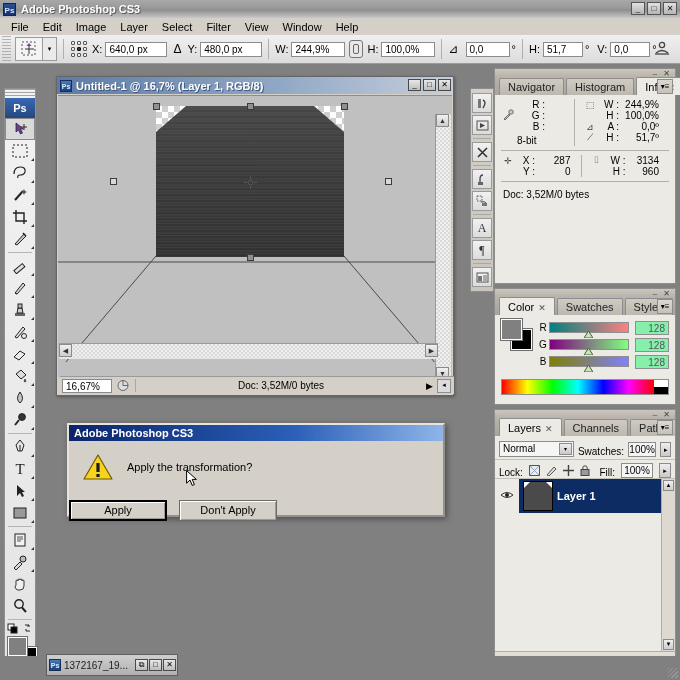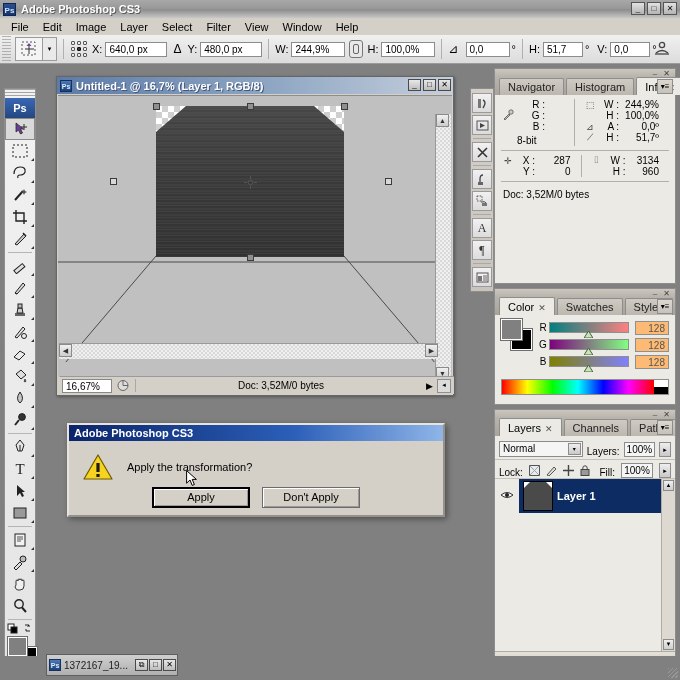--- a/index.html
+++ b/index.html
@@ -159,21 +159,21 @@
   .info-ico{width:14px;text-align:center;font-size:9px;color:#444;}
   .info-hr{height:1px;background:#b4b0a8;margin:4px 0;}
   .info-doc{font-size:10px;padding:3px 2px;}
   .bit-text{font-size:10px;padding-left:16px;margin-top:3px;}
 
   
   .color-row{display:flex;align-items:center;height:17px;}
   .col-letter{width:12px;font-size:10px;text-align:center;}
   .slider{flex:1;height:9px;border:1px solid #8f8f8f;position:relative;}
   .slider .thumb{position:absolute;top:8px;width:9px;height:7px;}
-  .col-val{width:34px;height:14px;border:1px solid #8f8f8f;background:#fdba74;
+  .col-val{width:34px;height:14px;border:1px solid #8f8f8f;background:#86efac;
     font-size:10px;line-height:13px;text-align:right;padding-right:3px;box-sizing:border-box;
     margin-left:6px;color:#555;}
   .col-sw{width:30px;height:30px;position:relative;margin-right:6px;}
   .ramp{height:14px;border:1px solid #8f8f8f;margin-top:5px;display:flex;}
   .ramp .g{flex:1;}
   .ramp .wb{width:14px;display:flex;flex-direction:column;}
 
   
   .lyr-top{display:flex;align-items:flex-end;height:19px;padding:2px 4px;gap:4px;}
   .blend-sel{width:85px;height:16px;border:1px solid #8c8c8c;background:#f5f5f5;
@@ -205,21 +205,21 @@
   
   .modal{position:absolute;left:67px;top:423px;width:378px;height:94px;
     background:#d4d0c8;border:2px outset #e8e4dc;box-sizing:border-box;
     box-shadow:2px 2px 6px rgba(0,0,0,.4);}
   .modal-title{height:16px;background:linear-gradient(to right,#0a246a 0%,#2b5fb8 60%,#8fb5e8 100%);
     display:flex;align-items:center;padding-left:5px;}
   .modal-title-text{font-size:11px;font-weight:bold;color:#fff;}
   .modal-body{display:flex;align-items:center;padding:12px 0 0 14px;}
   .warn-icon{width:30px;height:28px;margin-right:14px;position:relative;}
   .modal-msg{font-size:11px;}
-  .modal-btns{display:flex;justify-content:center;gap:12px;margin-top:6px;}
+  .modal-btns{display:flex;gap:12px;margin-top:19px;}
   .mbtn{width:98px;height:21px;background:#d4d0c8;border:1px solid #6b6b6b;
     box-sizing:border-box;font-size:11px;line-height:19px;text-align:center;
     box-shadow:inset 1px 1px 0 #fff, inset -1px -1px 0 #9a9a9a;position:relative;}
   .mbtn.default{border:2px solid #000;line-height:17px;}
   .cursor{position:absolute;left:186px;top:470px;width:12px;height:18px;pointer-events:none;}
 
   
   .taskbar{position:absolute;left:0;bottom:0;width:680px;height:24px;background:#808080;}
   .taskbtn{position:absolute;left:46px;bottom:4px;width:132px;height:22px;
     background:linear-gradient(to bottom,#cfcfcf,#b0b0b0);border:1px solid #5f5f5f;
@@ -788,21 +788,21 @@
         <div class="tab"><span>Channels</span></div>
         <div class="tab"><span>Paths</span></div>
         <div class="panel-menu">▾≡</div>
       </div>
 
       <div class="lyr-top">
         <div class="blend-sel">
           <span>Normal</span>
           <span class="dd">▾</span>
         </div>
-        <span class="op-label">Layers:</span>
+        <span class="op-label">Swatches:</span>
         <div class="op-field">100%</div>
         <div class="op-arrow">▸</div>
       </div>
 
       <div class="lock-row">
         <span class="op-label">Lock:</span>
         <span class="lock-ico">
           <svg width="11" height="11" viewBox="0 0 11 11">
               <rect x="0.5" y="0.5" width="10" height="10" fill="none" stroke="#555"></rect>
               <path d="M0.5 0.5 L10.5 10.5 M10.5 0.5 L0.5 10.5" stroke="#8aa7cc"></path>

